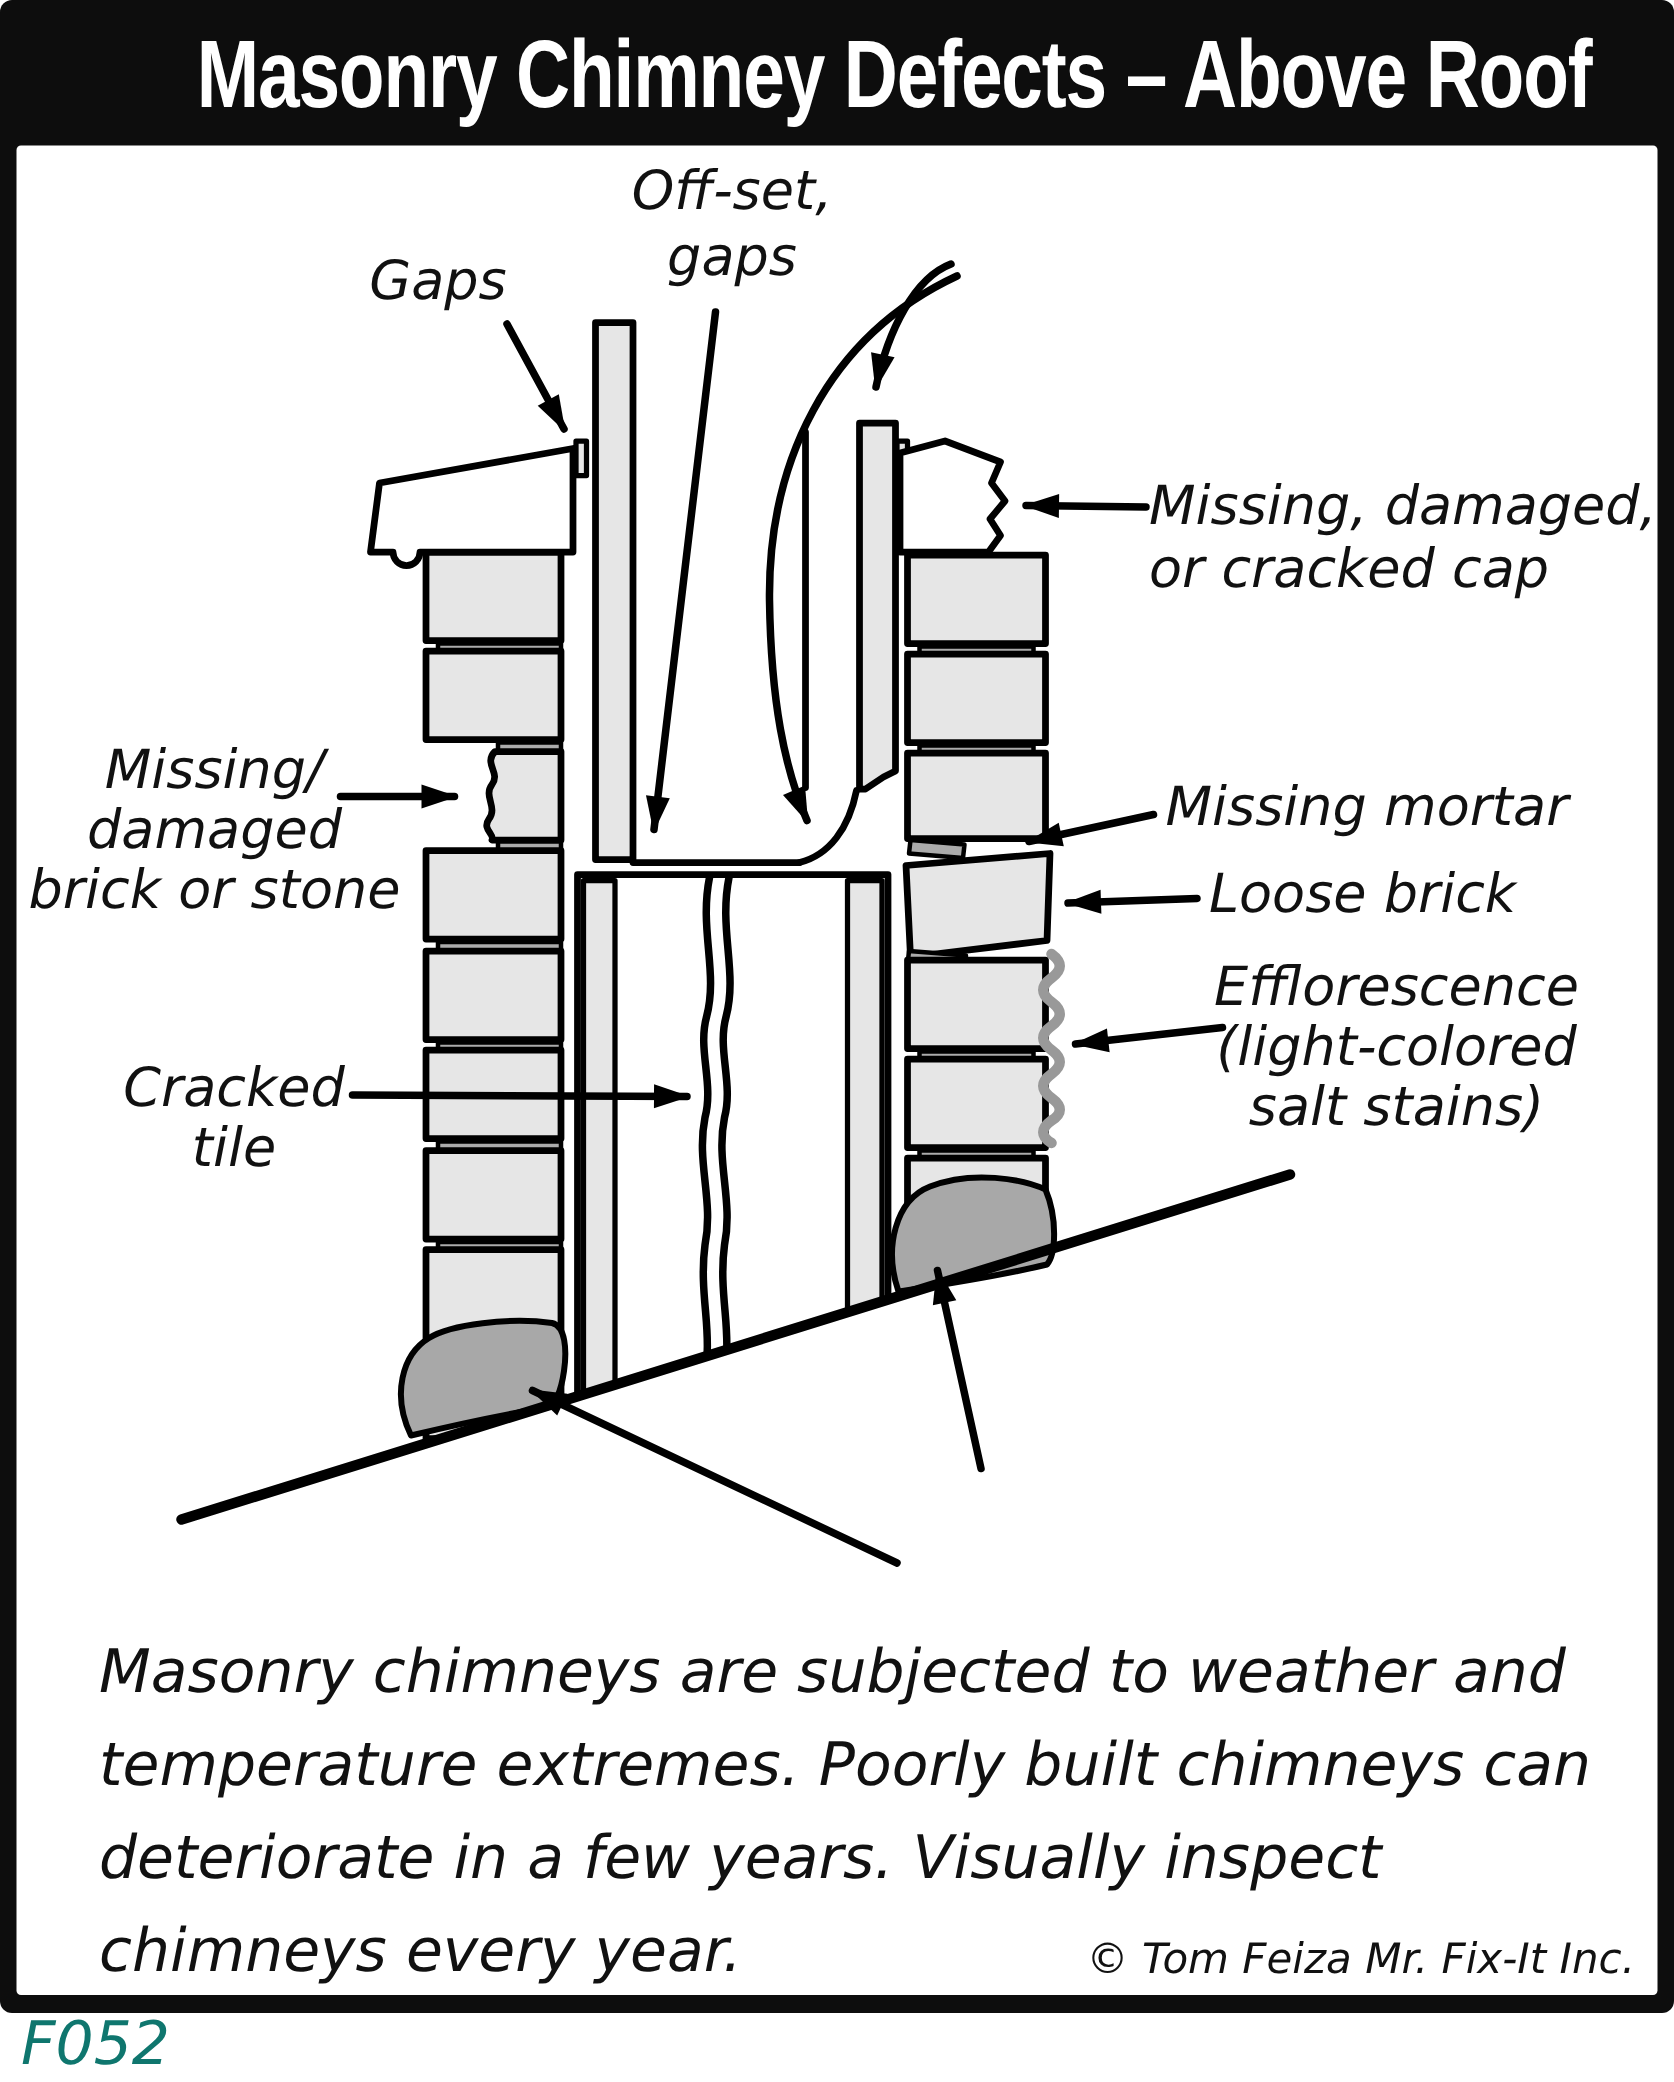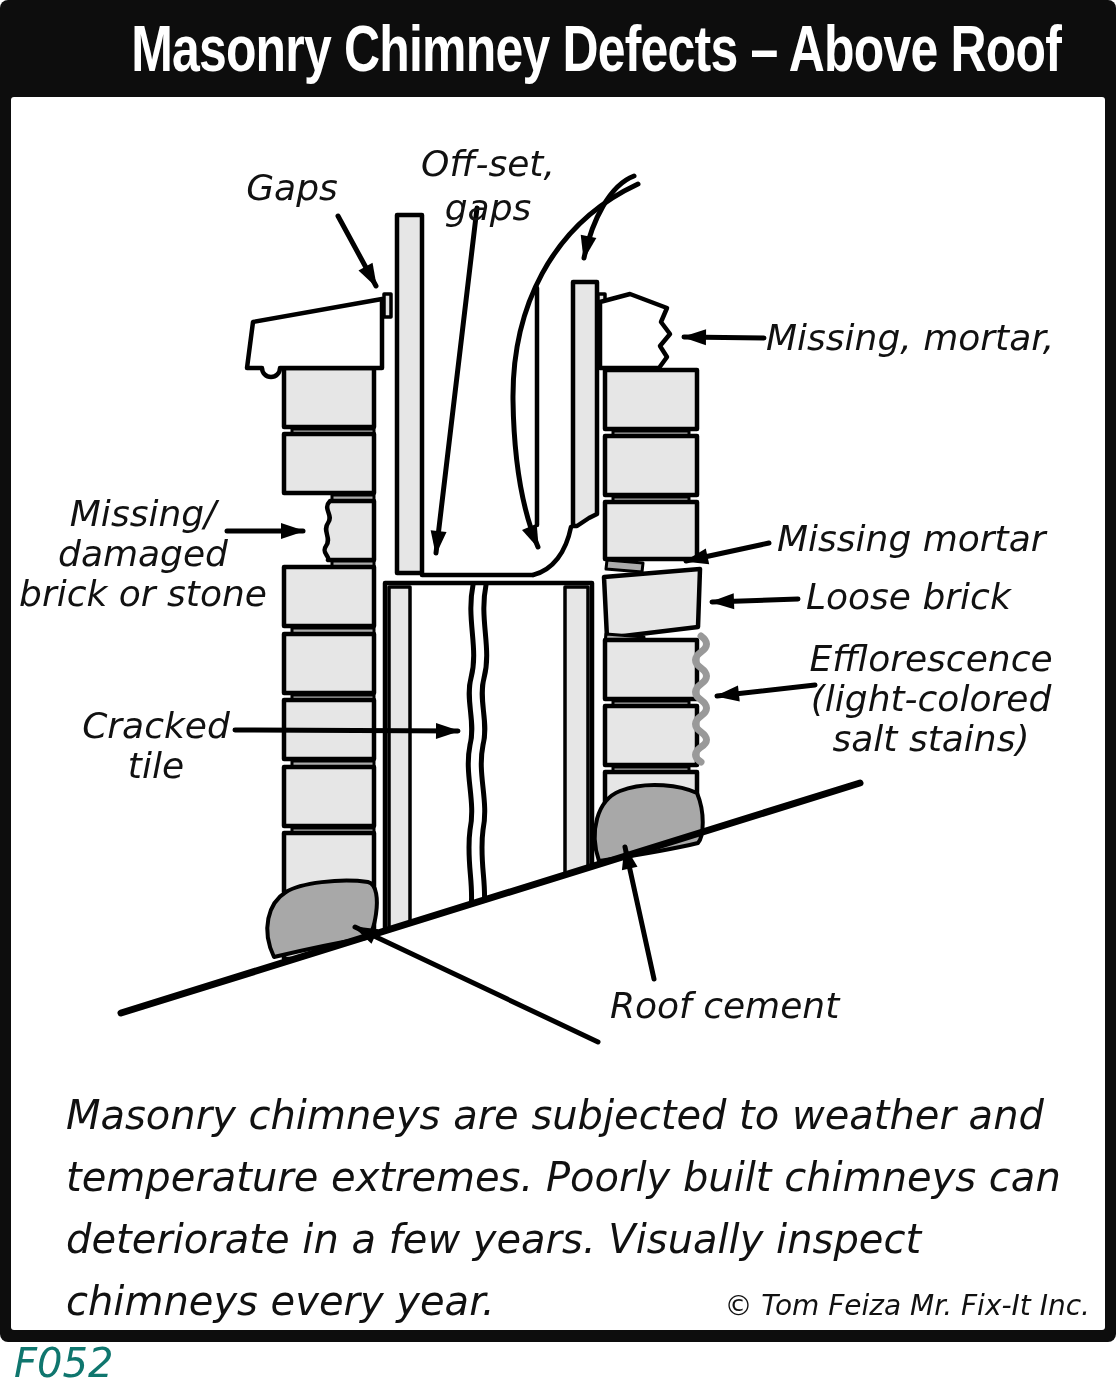--- a/index.html
+++ b/index.html
@@ -8,21 +8,21 @@
   .frame{position:absolute;left:0;top:0;width:1116px;height:1342px;background:#0d0d0d;border-radius:8px;}
   .content{position:absolute;left:11px;top:97px;width:1094px;height:1233px;background:#ffffff;border-radius:3px;}
   .title-wrap{position:absolute;left:0;top:12px;width:1116px;text-align:left;line-height:74px;}
   .title-wrap span{display:inline-block;transform:scaleX(0.78);transform-origin:center;
         font-family:"Liberation Sans",sans-serif;font-weight:bold;font-size:64px;color:#ffffff;letter-spacing:-1px;white-space:nowrap;}
   svg.diagram{position:absolute;left:0;top:0;width:1116px;height:1388px;}
   .lbl{position:absolute;font-family:"DejaVu Sans",sans-serif;font-style:italic;font-size:36px;
        line-height:40px;color:#111;white-space:nowrap;}
   .lbl.center{transform:translateX(-50%);text-align:center;}
   .lbl.lh42{line-height:42px;}
-  .lbl.lh44{line-height:44px;margin-top:36px;}
+  .lbl.lh44{line-height:44px;}
   .lbl.lh57{line-height:57px;}
   .caption{position:absolute;left:66px;top:1084px;font-family:"DejaVu Sans",sans-serif;font-style:italic;
        font-size:40px;line-height:62px;color:#111;}
   .caption div{white-space:nowrap;}
   .copyright{position:absolute;top:1289px;right:26px;font-family:"DejaVu Sans",sans-serif;font-style:italic;
        font-size:28px;color:#111;white-space:nowrap;}
   .figcode{position:absolute;left:14px;top:1340px;font-family:"DejaVu Sans",sans-serif;font-style:italic;
        font-size:40px;color:#0f766e;}
 </style>
 </head>
@@ -133,21 +133,22 @@
     <div>Gaps</div>
   </div>
 
   <div class="lbl center lh44" style="left:488px;top:106px">
     <div>Off-set,</div>
     <div>gaps</div>
   </div>
 
 
   <div class="lbl lh42" style="left:766px;top:317px">
-    <div>Missing, mortar,</div>
+    <div>Missing, damaged,</div>
+    <div>or cracked cap</div>
   </div>
 
   <div class="lbl center" style="left:143px;top:494px">
     <div>Missing/</div>
     <div>damaged</div>
     <div>brick or stone</div>
   </div>
 
   <div class="lbl" style="left:806px;top:577px">
     <div>Loose brick</div>
@@ -162,21 +163,20 @@
     <div>(light-colored</div>
     <div>salt stains)</div>
   </div>
 
   <div class="lbl center" style="left:156px;top:706px">
     <div>Cracked</div>
     <div>tile</div>
   </div>
 
   <div class="lbl lh57" style="left:610px;top:977px">
-    <div>Roof cement</div>
   </div>
 
   <div class="caption">
     <div>Masonry chimneys are subjected to weather and</div>
     <div>temperature extremes. Poorly built chimneys can</div>
     <div>deteriorate in a few years. Visually inspect</div>
     <div>chimneys every year.</div>
   </div>
 
   <div class="copyright">© Tom Feiza Mr. Fix-It Inc.</div>

